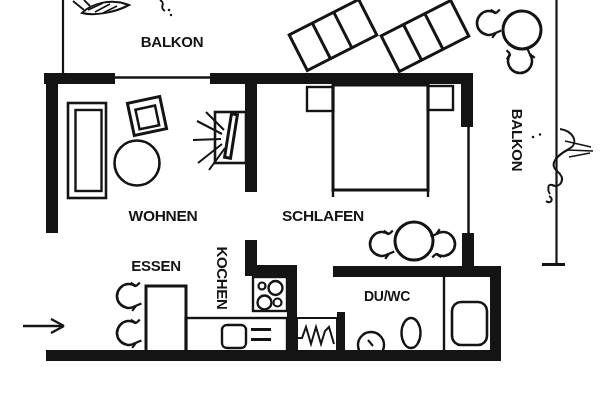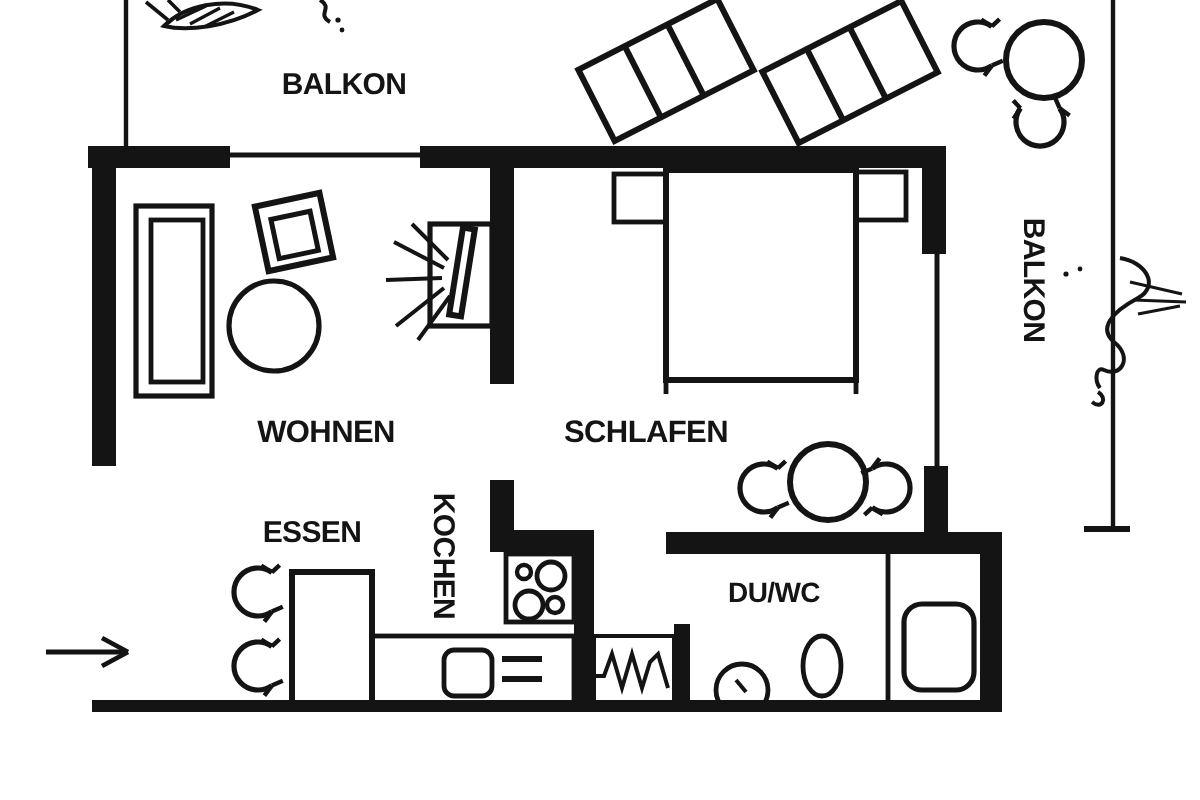--- a/index.html
+++ b/index.html
@@ -1,16 +1,16 @@
 <!DOCTYPE html>
 <html><head>
 <meta charset="utf-8">
 <style>
   html,body{margin:0;padding:0;background:#ffffff;}
-  .stage{position:relative;width:600px;height:356px;background:#ffffff;overflow:hidden;}
+  .stage{position:relative;width:600px;height:400px;background:#ffffff;overflow:hidden;}
   svg{display:block;}
   .ink{fill:#141414;}
   .ln{stroke:#141414;fill:none;}
   .lbl{font-family:"Liberation Sans",sans-serif;font-weight:700;fill:#141414;letter-spacing:-0.3px;}
   .lbl15{font-size:15px;}
   .lbl16{font-size:15.5px;}
   .lbl14{font-size:14px;}
 </style>
 </head>
 <body>

